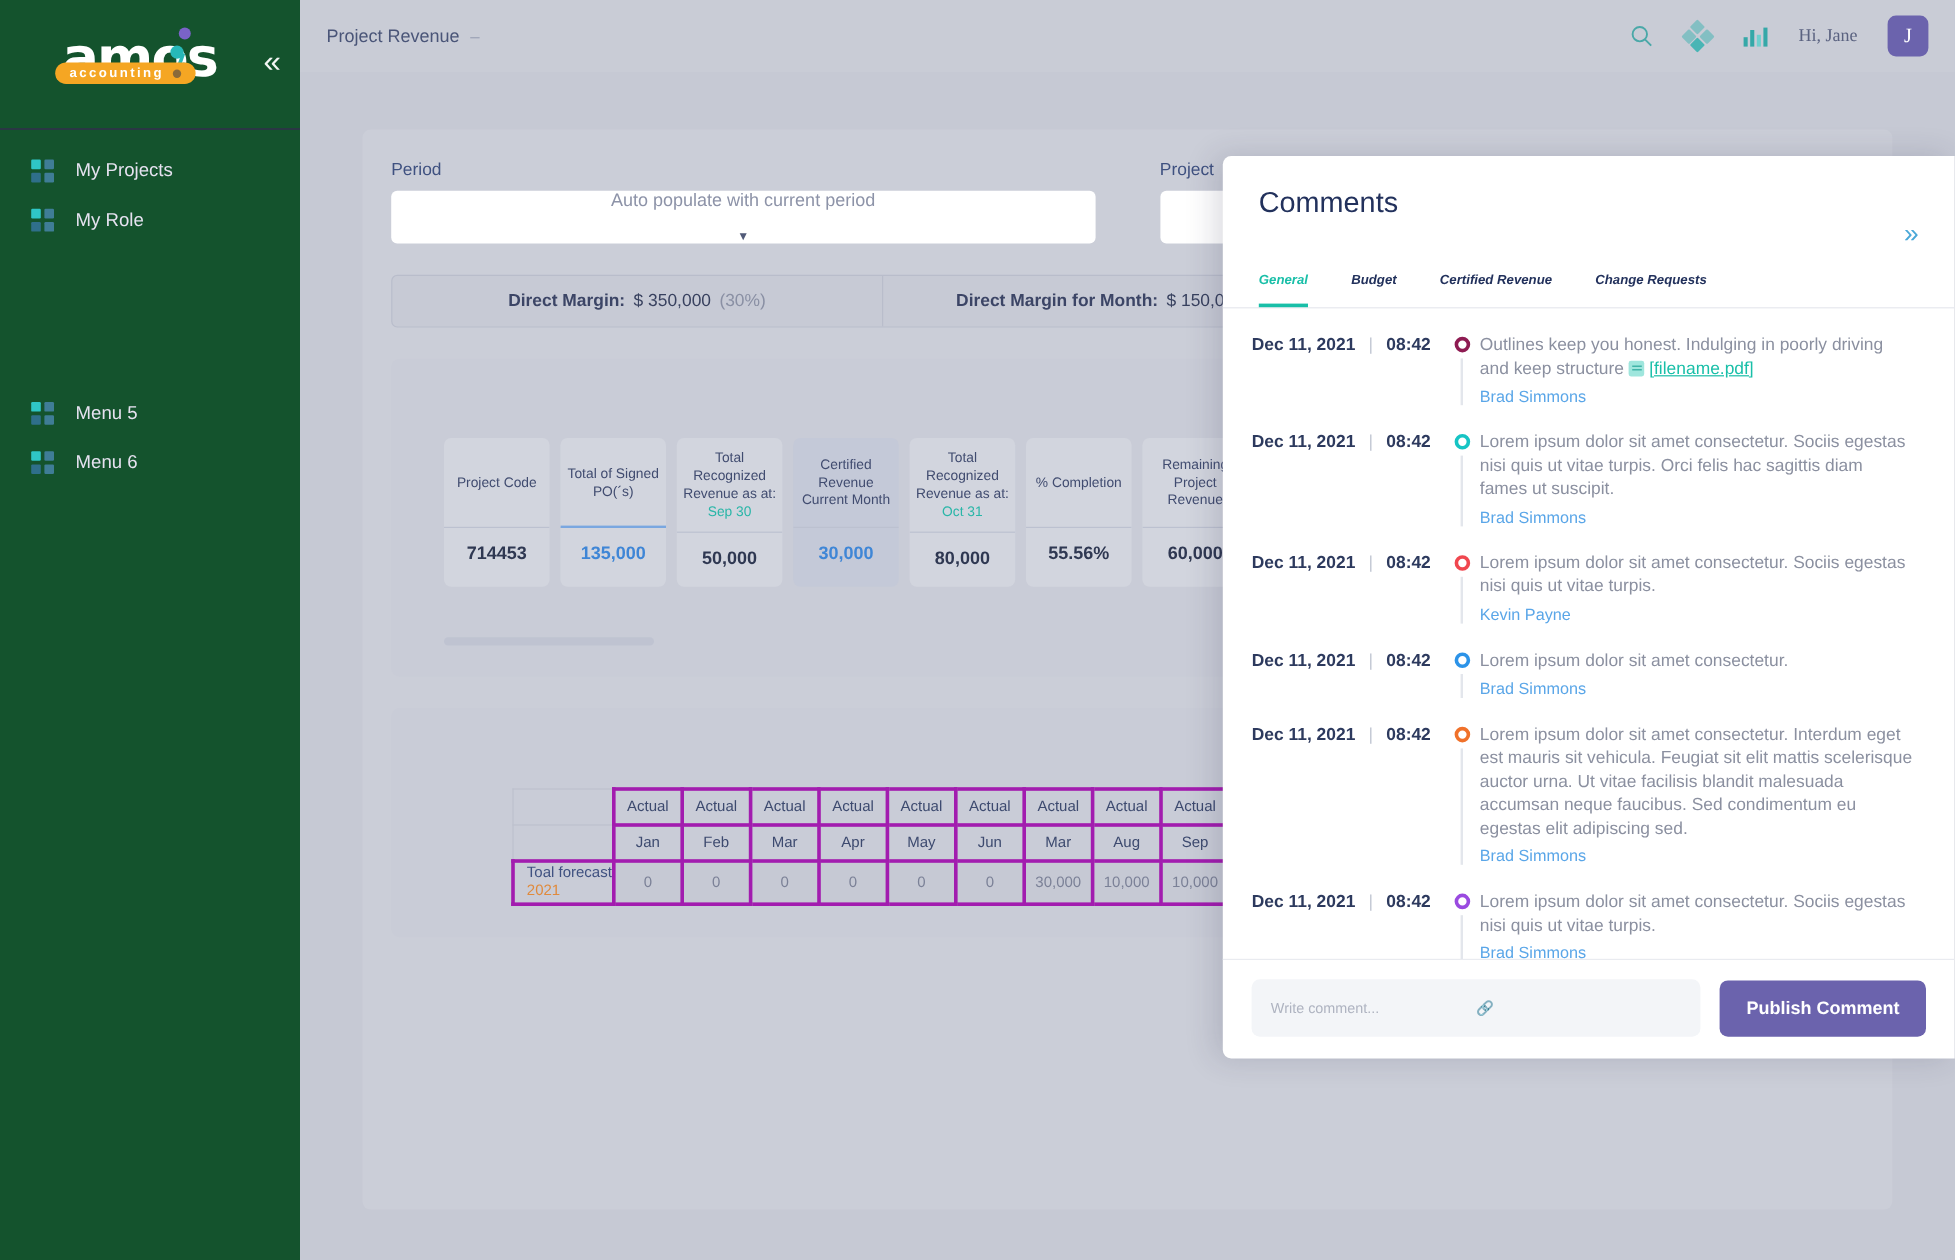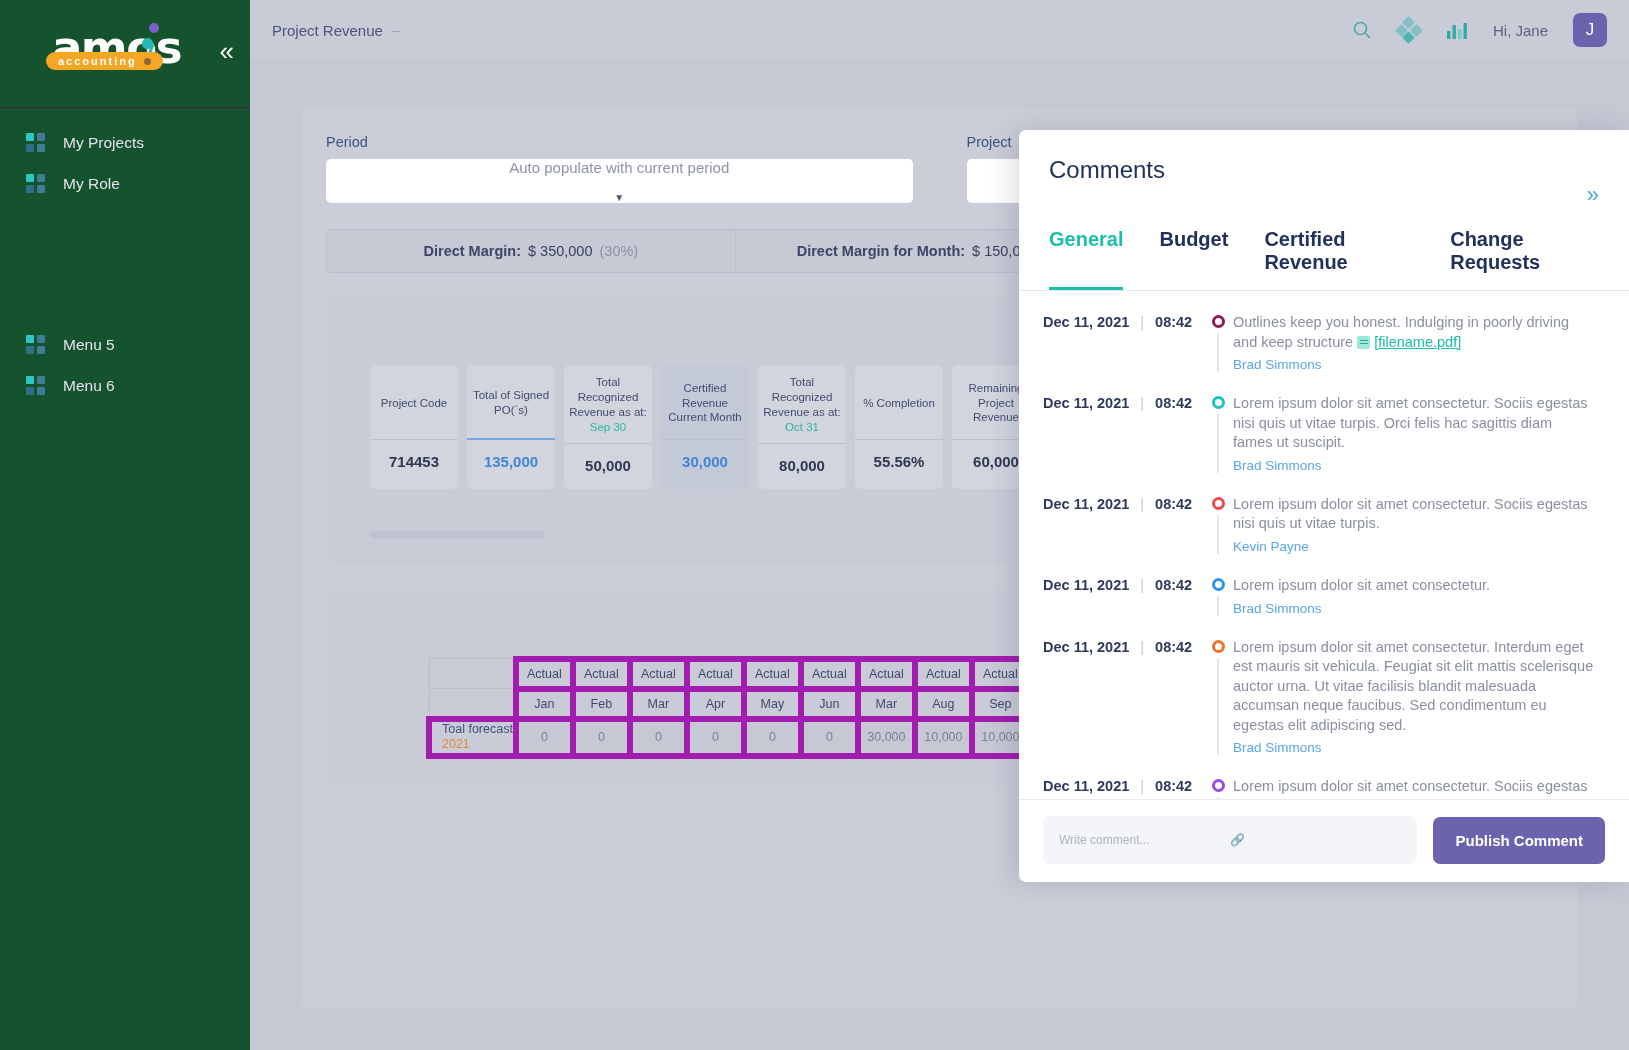--- a/index.html
+++ b/index.html
@@ -96,21 +96,21 @@
     display: flex; align-items: center;
     z-index: 3;
   }
   .breadcrumb {
     margin-left: 22px; display: flex; align-items: center; gap: 9px;
     font-size: 15px; color: #4a5578;
   }
   .breadcrumb-sep { color: #9aa0b4; font-size: 14px; }
   .header-right {
     margin-left: auto; display: flex; align-items: center;
-    gap: 25px; margin-right: 22px;
+    gap: 25px; margin-right: 22px; font-family: Liberation Serif, serif;
   }
   .hicon { cursor: pointer; display: flex; align-items: center; }
   .search-icon svg, .chart-icon svg { display: block; }
   .diamond-icon {
     position: relative; width: 24px; height: 24px;
   }
   .diamond-icon i {
     position: absolute; width: 9px; height: 9px;
     background: #49b5b5; transform: rotate(45deg); border-radius: 1px;
   }
@@ -220,21 +220,21 @@
   }
   .scroll-track {
     margin: 42px 0 0 22px; width: 175px; height: 7px;
     background: #bfc3d1; border-radius: 4px; cursor: pointer;
   }
 
   
   .forecast-wrap { padding-left: 78px; }
   .ftable { border-collapse: collapse; }
   .ftable td, .ftable th {
-    border: 6px solid #a21caf;
+    border: 3px solid #a21caf;
     font-weight: 400;
     text-align: center;
   }
   .ftable th {
     font-size: 12.5px; color: #3d4a6f;
     height: 30px; min-width: 57px;
     background: #c9ccd7;
   }
   .ftable td {
     font-size: 12.5px; color: #7b8197;
@@ -270,23 +270,24 @@
   .c-collapse {
     margin-left: auto; color: #4aa8d8; font-size: 22px;
     cursor: pointer; line-height: 1;
   }
   .c-tabs {
     display: flex; gap: 36px;
     padding: 22px 30px 0 30px;
     border-bottom: 1px solid #e6e8ee;
   }
   .c-tab {
-    font-size: 20px; font-weight: 700; color: #22315c;
+    font-size: 11px; font-weight: 700; color: #22315c;
     padding-bottom: 13px; cursor: pointer;
     border-bottom: 3px solid transparent;
+    font-style: italic;
   }
   .c-tab.active { color: #19bfa8; border-bottom-color: #19bfa8; }
 
   .c-list {
     flex: 1; overflow-y: auto;
     padding: 22px 30px 10px 24px;
     position: relative;
   }
   .c-list::-webkit-scrollbar { width: 5px; }
   .c-list::-webkit-scrollbar-thumb { background: #c9cdd6; border-radius: 3px; }

